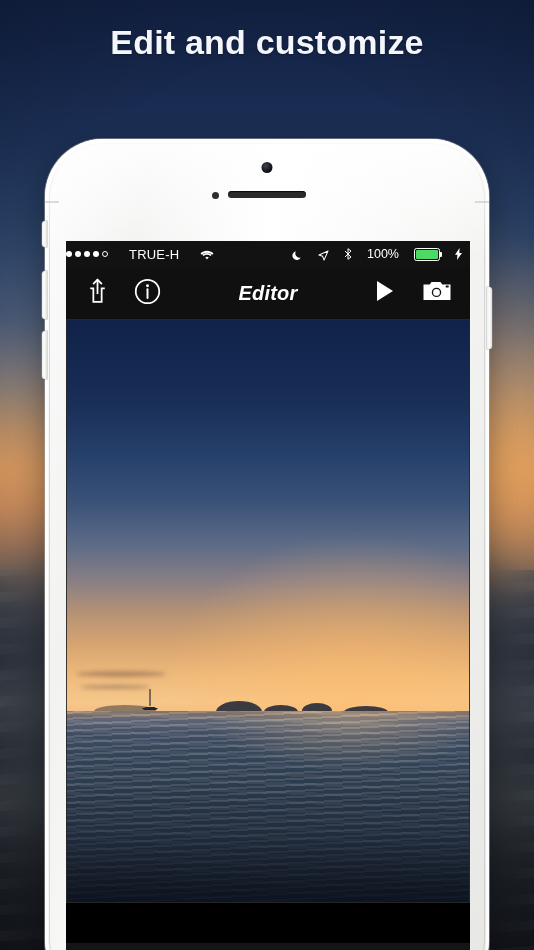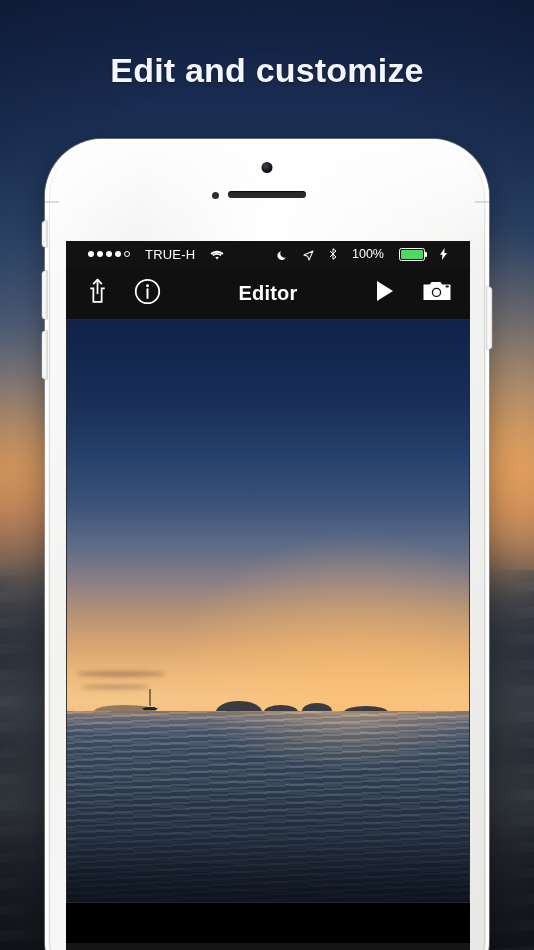--- a/index.html
+++ b/index.html
@@ -61,21 +61,21 @@
       rgba(0,0,0,0) 40%, rgba(0,0,0,.32) 100%);
   }
 
   
   .headline{
     position:absolute;left:0;right:0;top:18px;text-align:center;
     color:#f4f6fb;font-size:34px;line-height:48px;font-weight:600;
     letter-spacing:.2px;
     text-shadow:0 1px 3px rgba(0,0,0,.35);
   }
-  .headline div{padding:0 20px;margin-top:28px;}
+  .headline div{padding:0 20px;}
 
   
   .device{
     position:absolute;left:45px;top:139px;width:444px;height:860px;
     border-radius:58px;
     background:linear-gradient(100deg,#fdfdfd 0%,#f2f2f1 18%,#ffffff 40%,#f6f6f5 70%,#e6e6e4 100%);
     box-shadow:
       0 0 0 1px rgba(160,160,160,.55),
       0 10px 34px rgba(0,0,0,.40),
       inset 0 0 0 3px rgba(255,255,255,.85);
@@ -128,43 +128,43 @@
   .screen{
     position:absolute;left:21px;top:102px;width:404px;height:758px;
     background:#000;overflow:hidden;
   }
 
   
   .statusbar{
     position:relative;height:26px;background:#121212;color:#fff;
     display:flex;align-items:center;font-size:13px;
   }
-  .sb-left{position:absolute;left:22px;display:flex;align-items:center;gap:15px;}
+  .sb-left{position:absolute;left:0;display:flex;align-items:center;gap:21px;}
   .dots{display:flex;gap:3px;align-items:center;}
   .dot{width:6px;height:6px;border-radius:50%;background:#fff;}
   .dot.empty{background:transparent;border:1px solid #fff;width:4px;height:4px;}
   .carrier{font-size:13px;letter-spacing:.2px;}
   .wifi{display:inline-block;width:14px;height:11px;}
   .sb-center{
     position:absolute;left:0;right:0;text-align:center;font-size:13px;font-weight:700;
   }
-  .sb-right{position:absolute;right:23px;display:flex;align-items:center;gap:15px;}
+  .sb-right{position:absolute;right:8px;display:flex;align-items:center;gap:15px;}
   .moon{display:inline-block;width:11px;height:11px;}
   .loc{display:inline-block;width:11px;height:11px;}
   .bt{display:inline-block;width:8px;height:12px;}
   .batpct{font-size:12.5px;}
   .battery{position:relative;width:24px;height:11px;border:1px solid #fff;border-radius:2.5px;}
   .battery i{position:absolute;left:1px;top:1px;bottom:1px;right:1px;background:#4cd964;border-radius:1px;}
   .battery::after{content:"";position:absolute;right:-3px;top:3px;width:2px;height:5px;background:#fff;border-radius:0 1px 1px 0;}
   .bolt{display:inline-block;width:7px;height:12px;}
 
   
   .navbar{
     position:relative;height:52px;background:#101010;
-    display:flex;align-items:center;
+    display:flex;align-items:center;font-style:italic;
   }
   .nav-title{
     position:absolute;left:0;right:0;text-align:center;color:#fff;
     font-size:20px;font-weight:700;letter-spacing:.2px;
   }
   .nav-btn{position:absolute;display:flex;align-items:center;justify-content:center;cursor:pointer;}
   .nb-share{left:14px;width:34px;height:34px;}
   .nb-info{left:64px;width:34px;height:34px;}
   .nb-play{right:68px;width:34px;height:34px;}
   .nb-cam{right:14px;width:38px;height:34px;}

